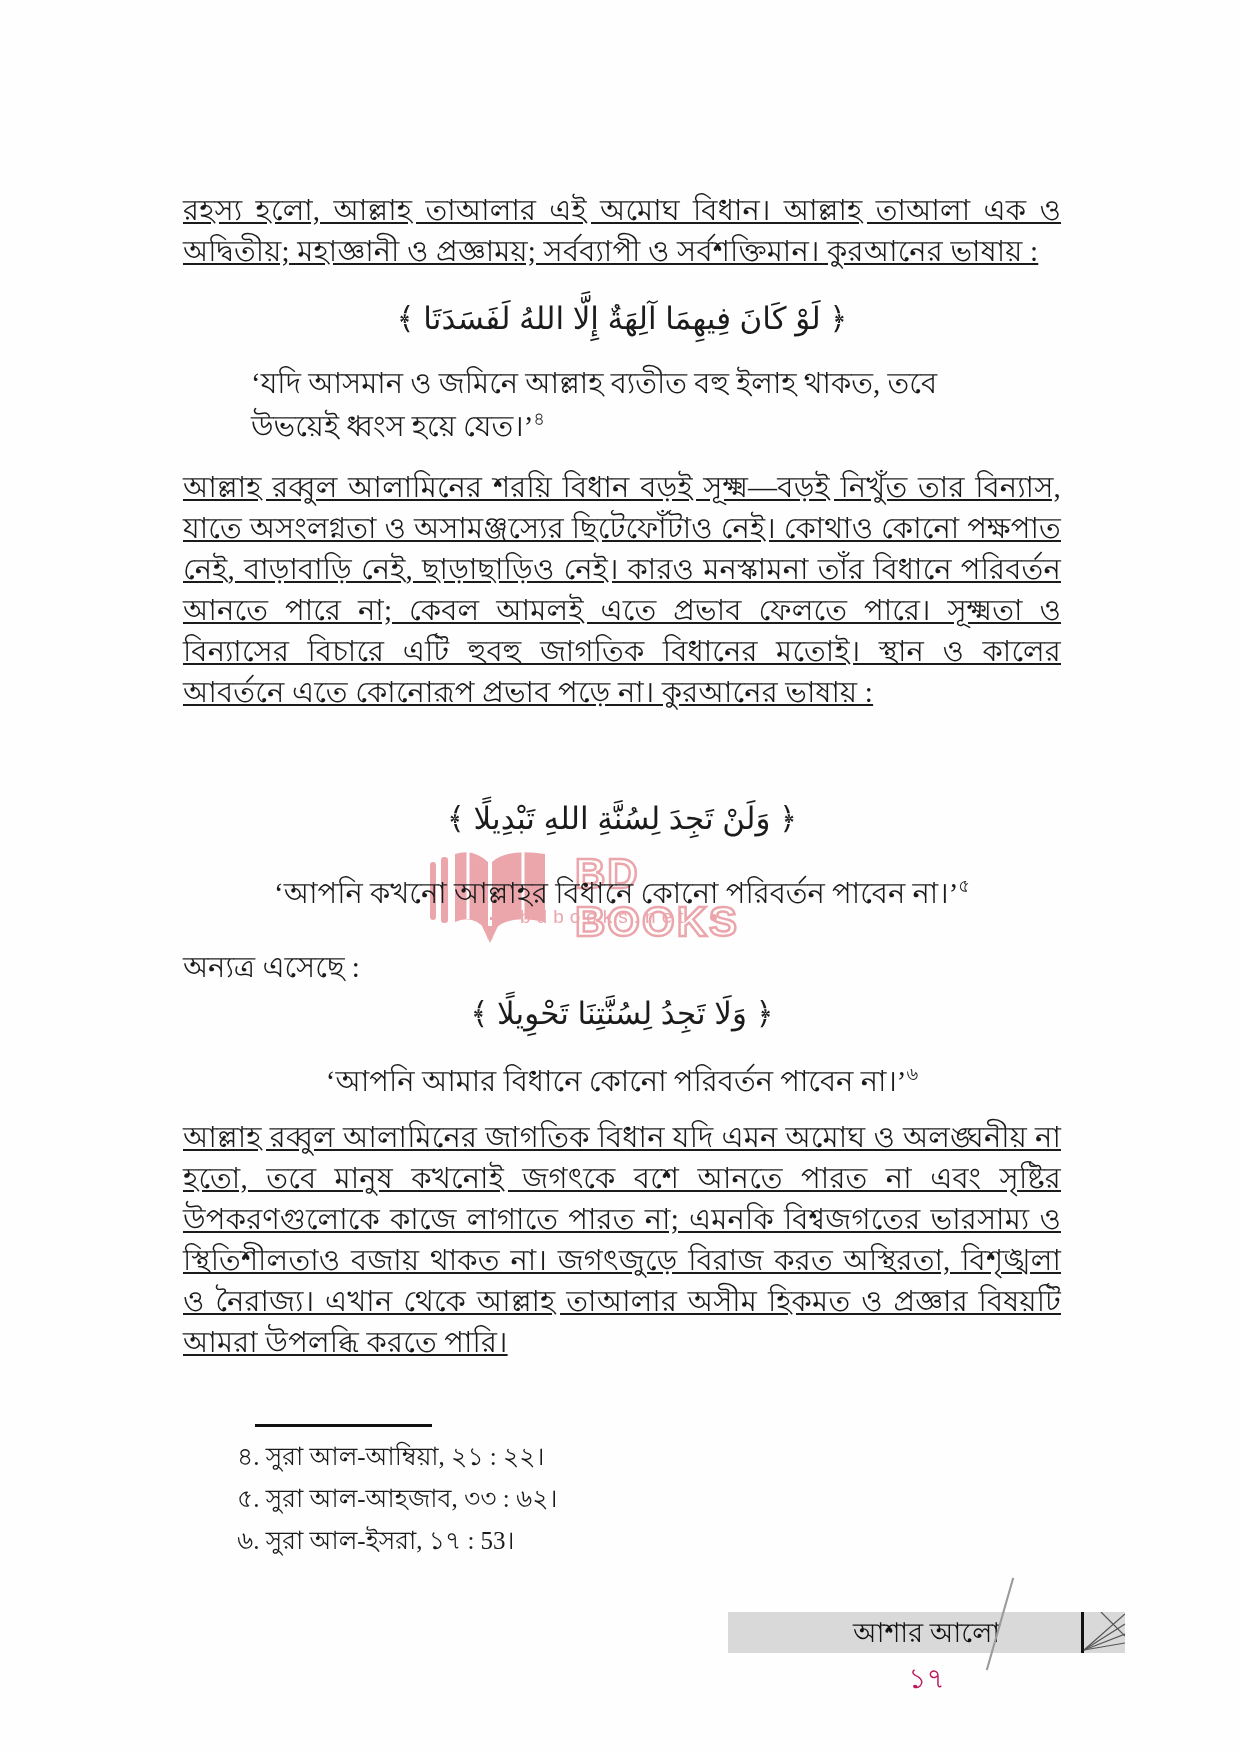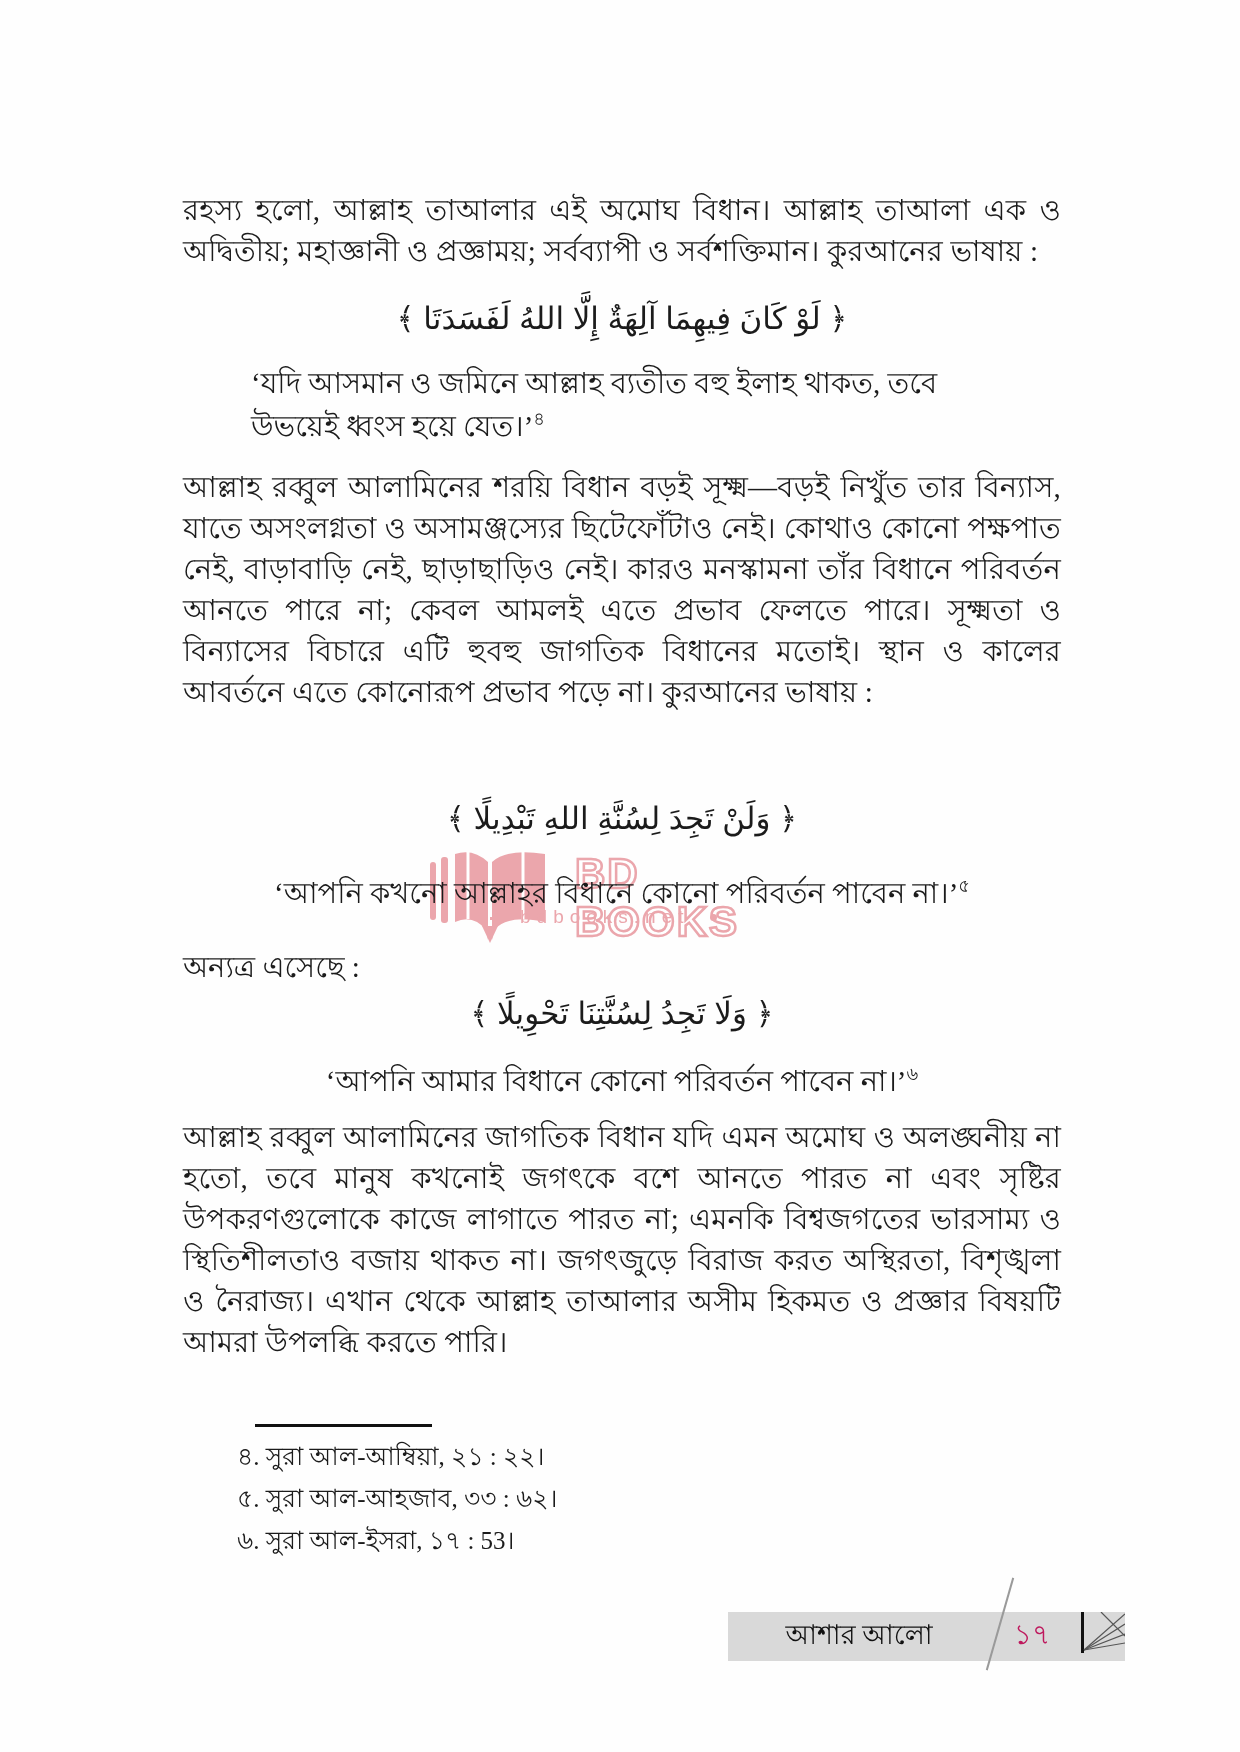--- a/index.html
+++ b/index.html
@@ -11,20 +11,21 @@
     overflow:hidden;
     font-family:"Liberation Serif", serif;
     color:#1b1b1b;
   }
   .col{position:absolute;left:183px;width:878px;}
   .body-text{
     font-size:29px;
     line-height:41px;
     text-align:justify;
     letter-spacing:.2px;
+    text-decoration:underline;
   }
   .arabic{
     font-family:Liberation Sans, sans-serif;
     font-size:31px;
     text-align:center;
     direction:rtl;
   }
   .quote-block{
     font-size:29px;
     line-height:43px;
@@ -55,22 +56,22 @@
   .wm-site{
     position:absolute;left:92px;top:66px;
     font-family:"Liberation Sans", sans-serif;
     font-size:19px;letter-spacing:6px;color:#eba6ac;
   }
   .wm-dash{position:absolute;left:62px;top:77px;width:22px;height:3px;background:#eba6ac;}
   .wm-dot{position:absolute;left:282px;top:74px;width:7px;height:7px;border-radius:50%;background:#eba6ac;}
   .text-layer{position:relative;z-index:1;}
   
   .footer-bar{
-    position:absolute;left:728px;top:1612px;width:397px;height:49px;
-    background:#d9d9d9;display:flex;align-items:center;
+    position:absolute;left:728px;top:1612px;width:397px;height:41px;
+    background:#d9d9d9;display:flex;align-items:center;flex-direction:column;
   }
   .footer-title{
     width:262px;text-align:center;font-size:27px;color:#111;
   }
   .footer-page{
     width:84px;text-align:center;font-size:28px;color:#be185d;
   }
   .footer-slash{
     position:absolute;left:999px;top:1576px;width:2px;height:96px;
     background:#9a9a9a;transform:rotate(16deg);z-index:2;

